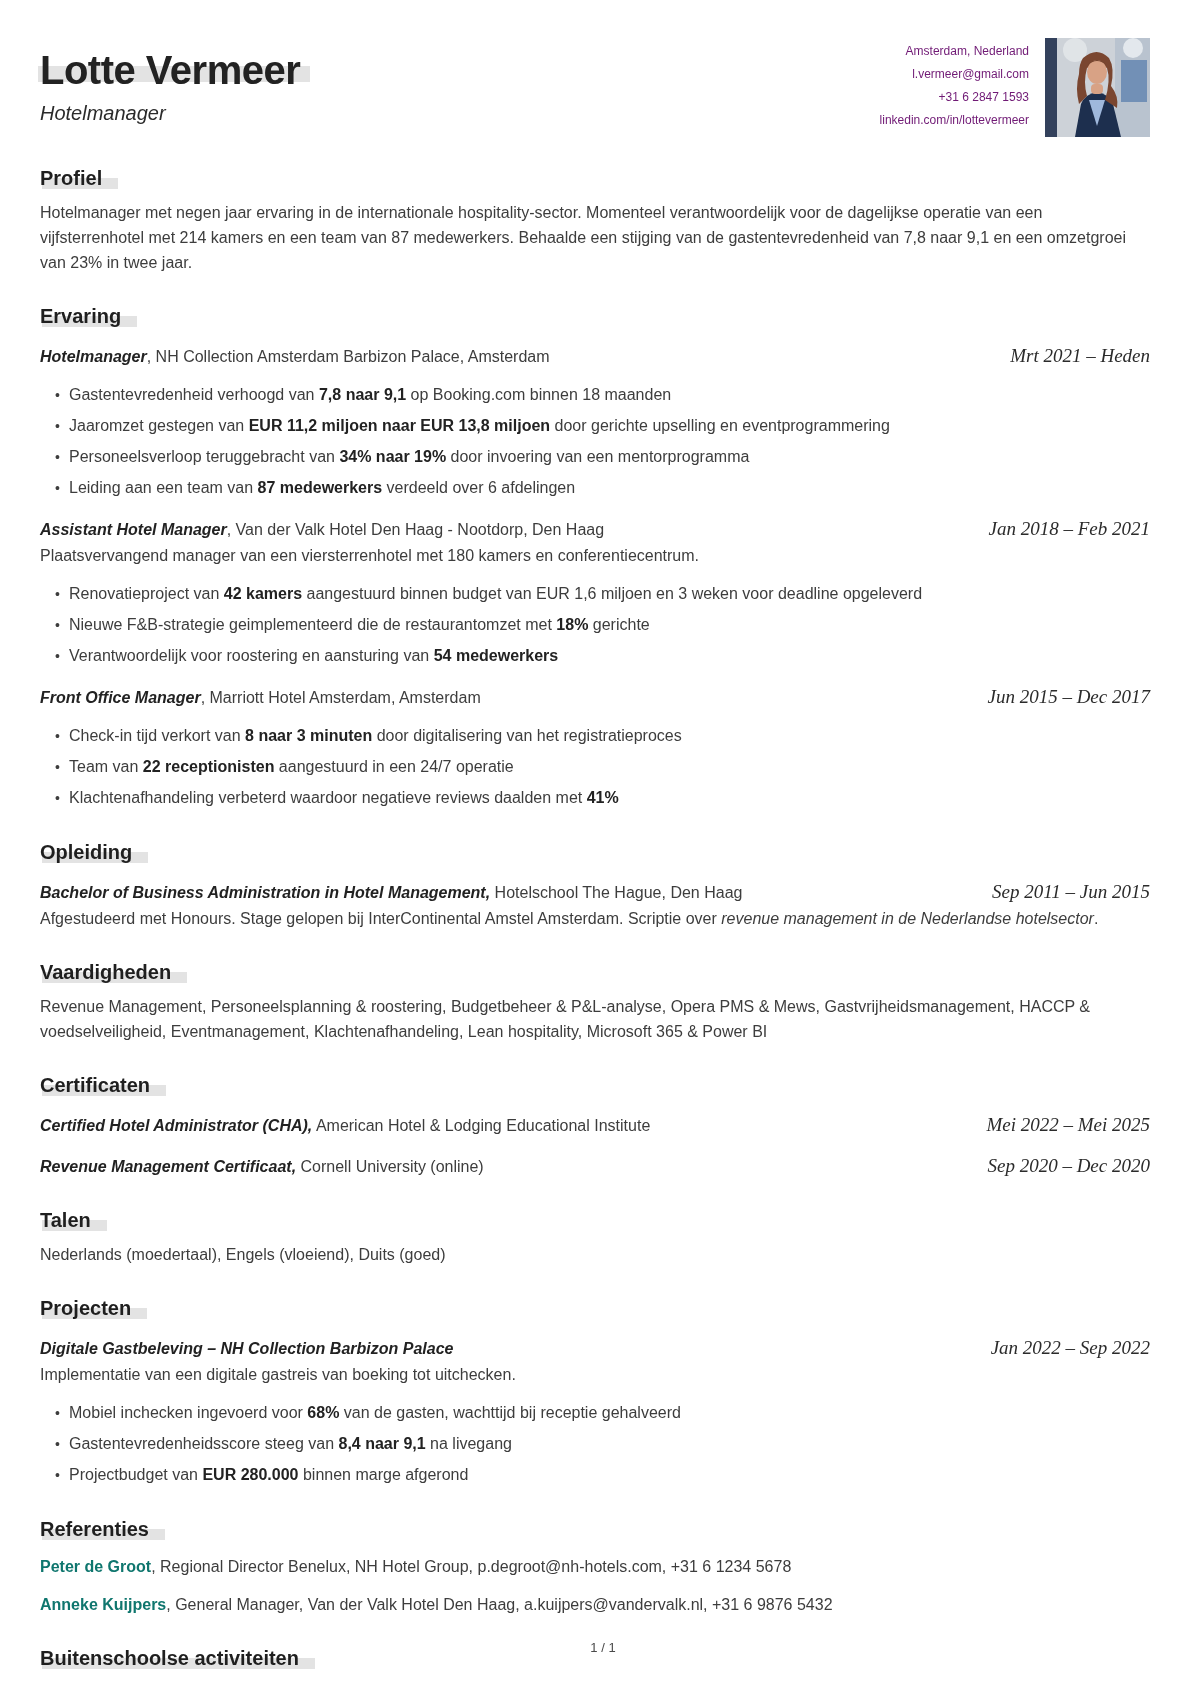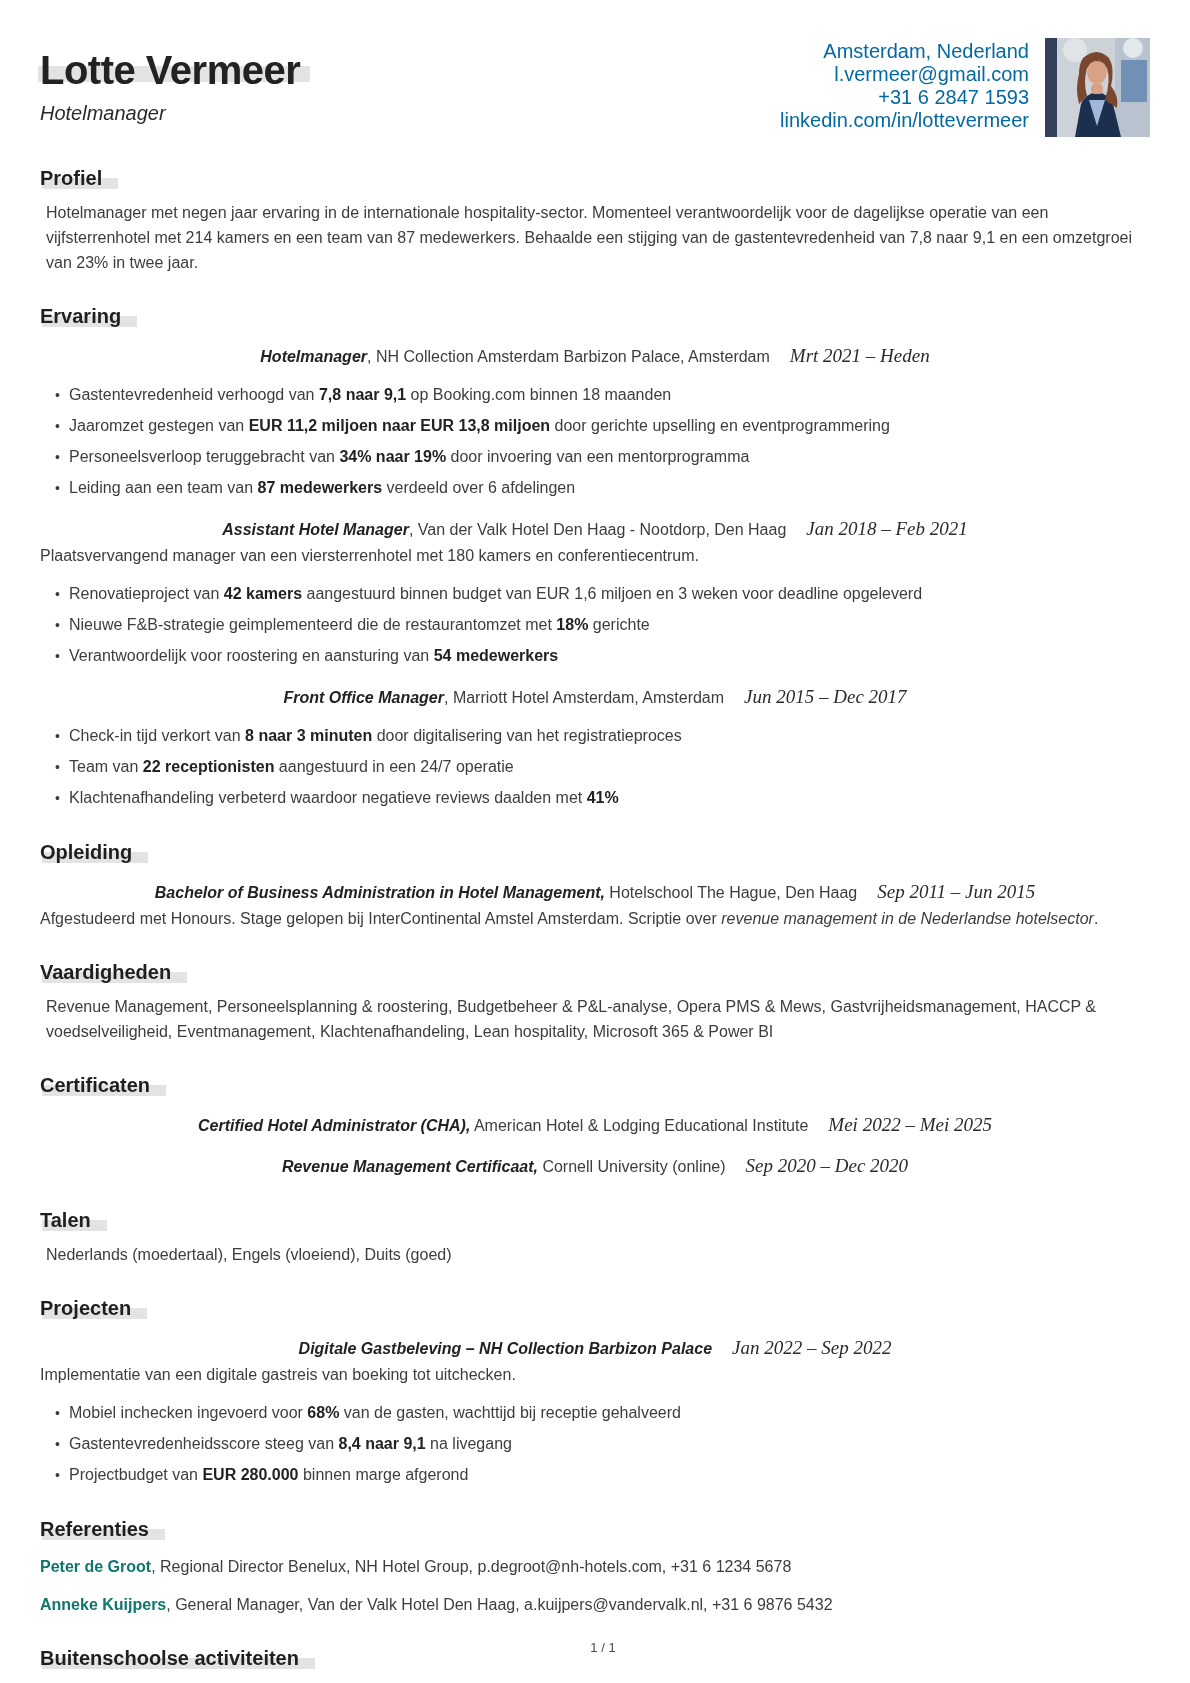--- a/index.html
+++ b/index.html
@@ -20,33 +20,33 @@
   .header-left { padding-top: 10px; }
   h1 { margin: 0; font-size: 40px; line-height: 1.1; color: #222222; letter-spacing: -0.5px; }
   .hl-name { position: relative; display: inline-block; z-index: 0; }
   .hl-name::after {
     content: ""; position: absolute; z-index: -1;
     left: -2px; right: -10px; top: 42%; height: 36%;
     background: #e3e3e3;
   }
   .subtitle { margin-top: 10px; font-style: italic; font-size: 20px; color: #2b2b2b; }
   .header-right { display: flex; align-items: flex-start; gap: 16px; }
-  .contact { text-align: right; line-height: 23px; font-size: 20px; color: #0369a1; padding-top: 2px; }
+  .contact { text-align: right; line-height: 23px; font-size: 12px; color: #701a75; padding-top: 2px; }
   .photo { width: 105px; height: 99px; overflow: hidden; flex: 0 0 auto; }
   
   h2 { font-size: 20px; color: #1f1f1f; margin: 30px 0 10px 0; font-weight: bold; }
   .hl { position: relative; display: inline-block; z-index: 0; }
   .hl::after {
     content: ""; position: absolute; z-index: -1;
     left: 2px; right: -16px; top: 46%; height: 50%;
     background: #e3e3e3;
   }
-  .body { margin: 6px; line-height: 25px; }
+  .body { margin: 0; line-height: 25px; }
   .entry { margin-top: 15px; }
-  .entry-head { display: flex; justify-content: center; align-items: baseline; line-height: 25px; }
+  .entry-head { display: flex; justify-content: space-between; align-items: baseline; line-height: 25px; }
   .entry-title { color: #3d3d3d; }
   .bi { font-weight: bold; font-style: italic; color: #222222; }
   .date { font-style: italic; font-size: 19px; color: #2b2b2b; white-space: nowrap; margin-left: 20px; font-family: Liberation Serif, serif; }
   .summary { margin: 1px 0 4px 0; }
   .bullets { margin-top: 13px; }
   .bullet { display: flex; margin: 5px 0; line-height: 25px; }
   .dot { width: 14px; margin-left: 15px; flex: 0 0 auto; color: #3d3d3d; }
   .dot::before { content: "\2022"; font-size: 14px; }
   .btxt { flex: 1; }
   .btxt b { color: #222222; }

